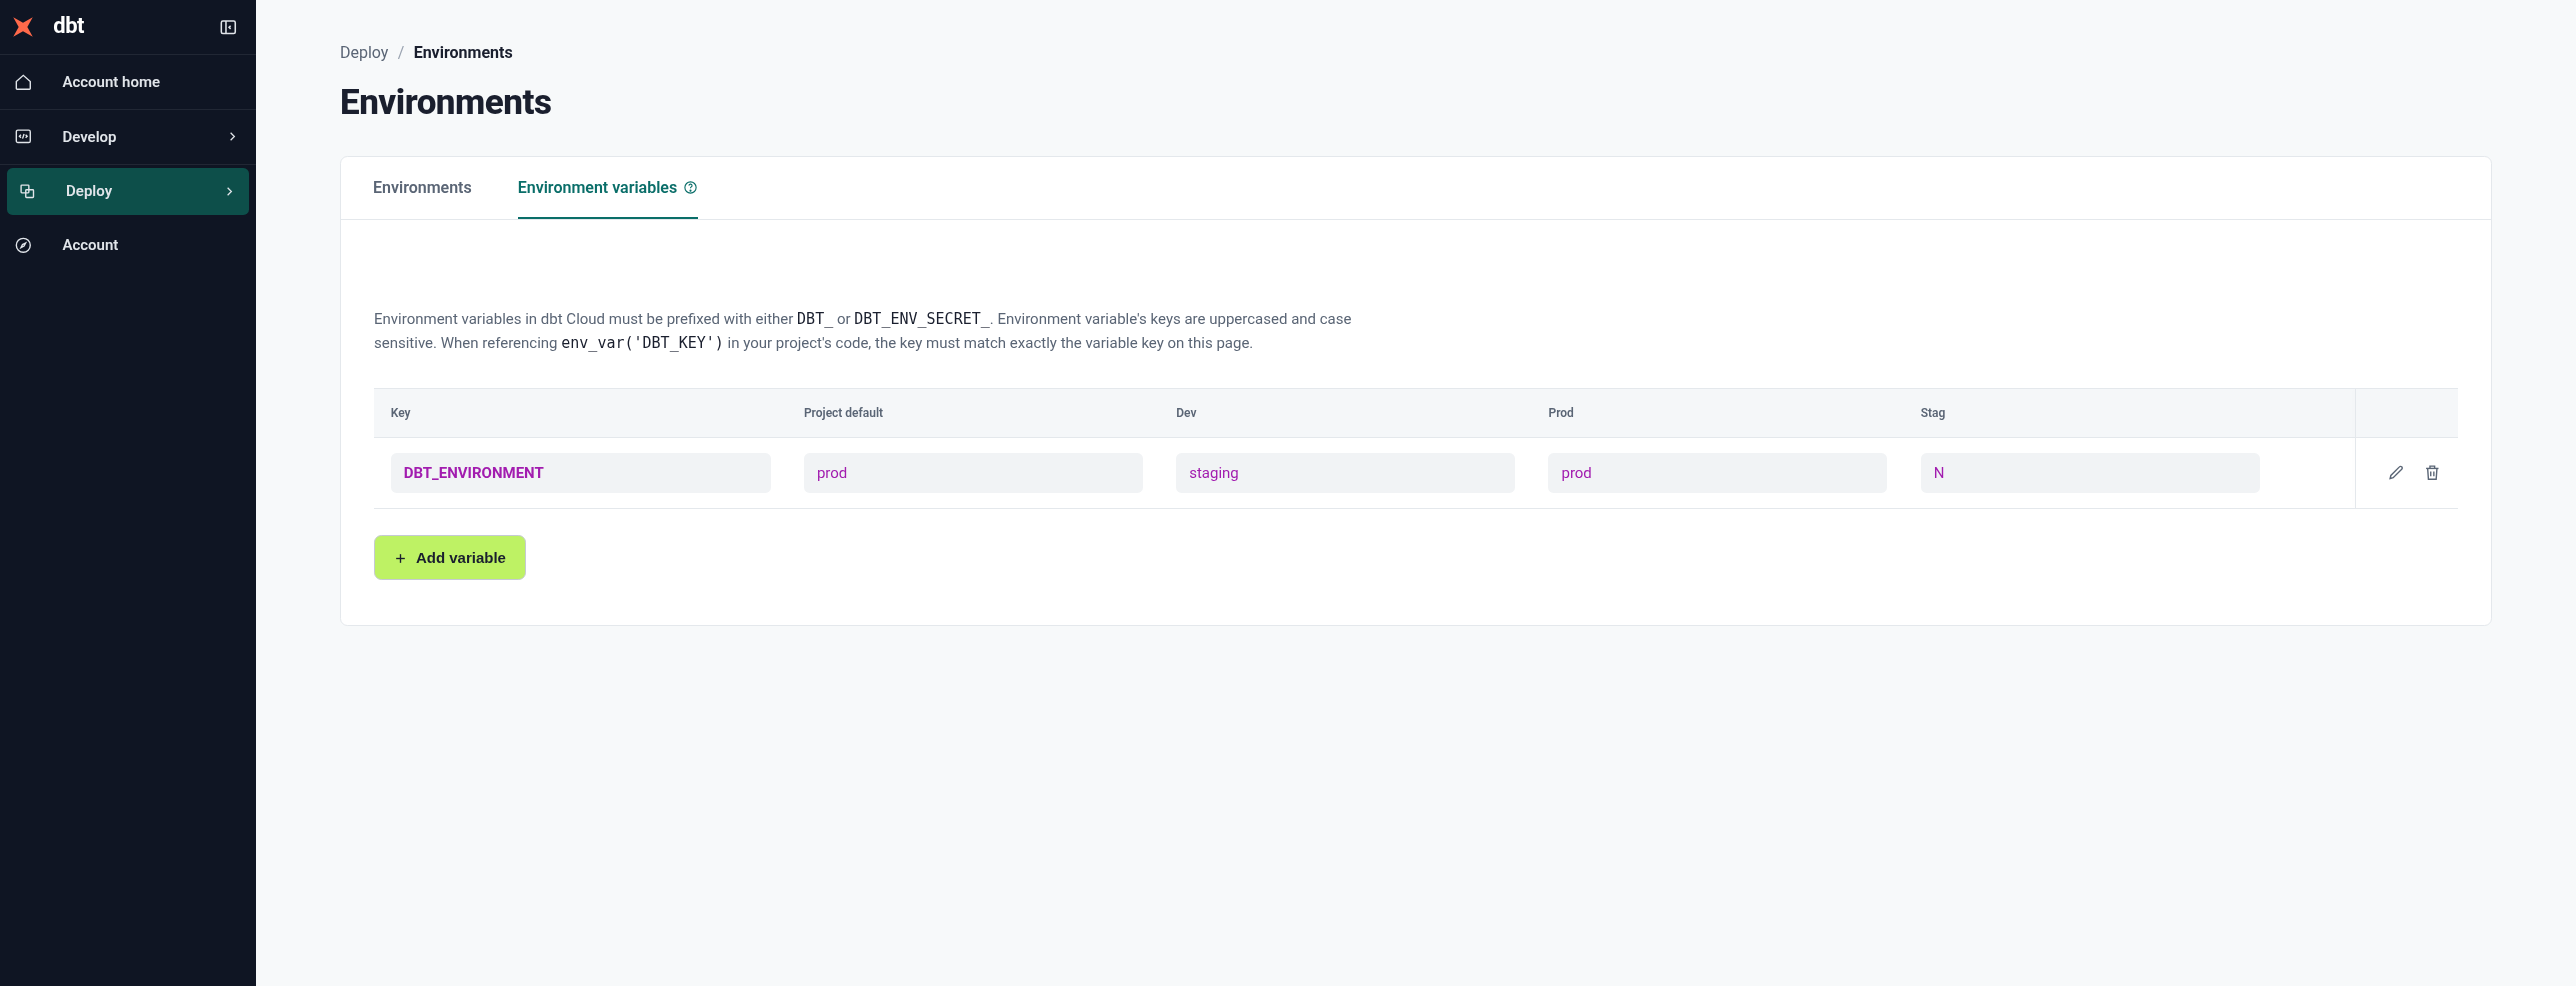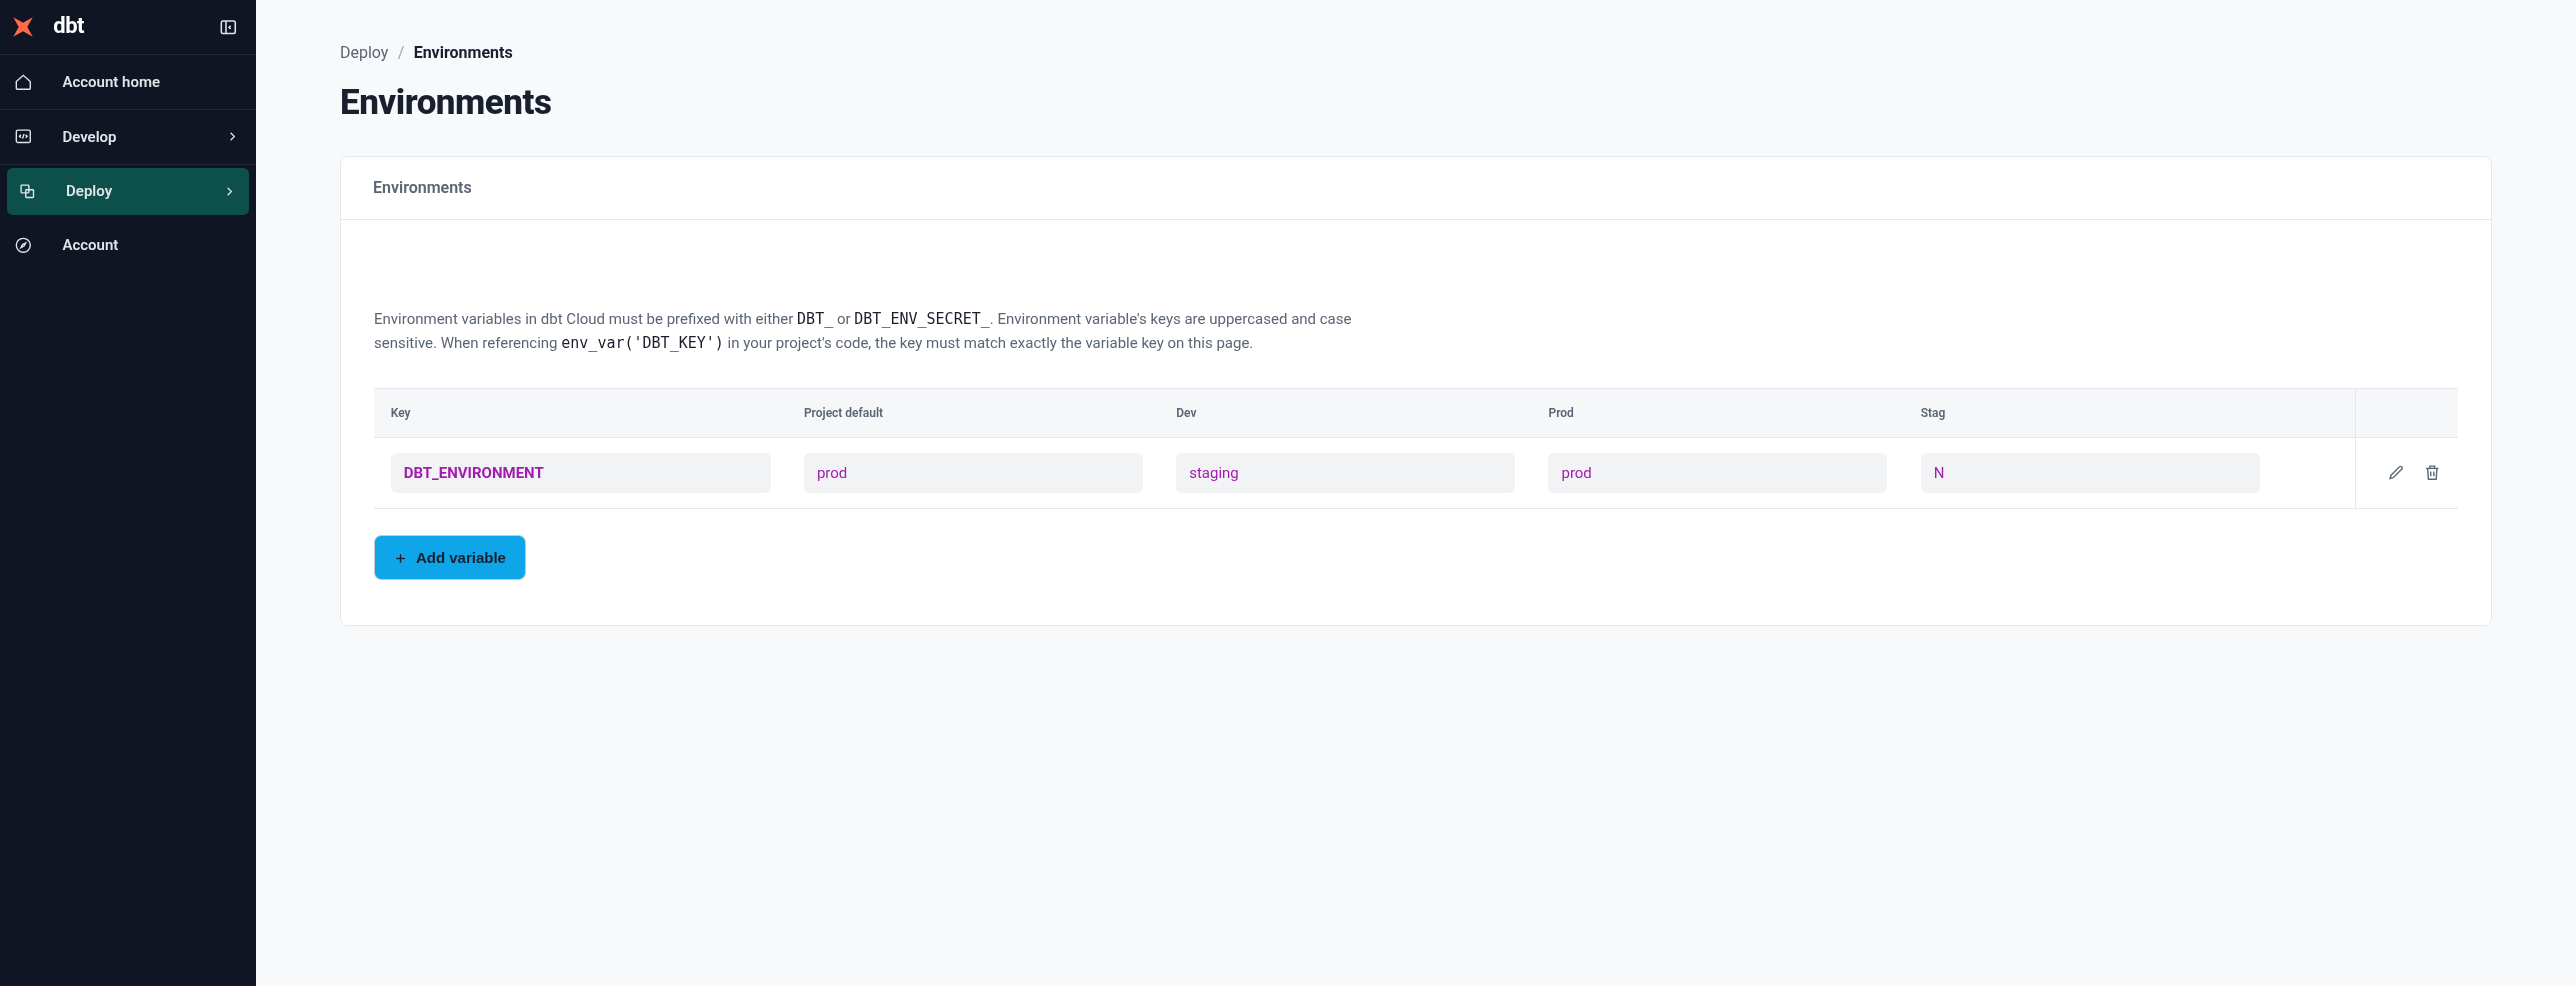--- a/index.html
+++ b/index.html
@@ -34,21 +34,21 @@
 .desc { font-size: 15px; color: #5a6575; line-height: 1.6; max-width: 985px; margin-bottom: 33px; }
 .desc code { font-family: ui-monospace, Menlo, Consolas, monospace; font-size: 15px; color: #1a1f2e; }
 .table { width: 100%; border-collapse: collapse; }
 .table-head-row th { text-align: left; padding: 16.7px 16.7px; font-size: 12px; font-weight: 600; color: #5a6575; background: #f5f7f9; border-top: 0.9px solid #e4e8ec; border-bottom: 0.9px solid #e4e8ec; }
 .table-body-row td { padding: 15px 16.7px; border-bottom: 0.9px solid #e4e8ec; vertical-align: middle; }
 .table-wrapper { position: relative; overflow: hidden; }
 .value-box { background: #f1f3f5; border-radius: 5.6px; padding: 11px 13px; font-size: 15px; color: #a21caf; min-width: 149px; display: inline-block; width: 100%; }
 .value-box.key { font-weight: 700; }
 .row-actions { display: flex; gap: 16.7px; justify-content: flex-end; }
 .action-icon { width: 18.6px; height: 18.6px; color: #5a6575; cursor: pointer; }
-.add-btn { margin-top: 26px; display: inline-flex; align-items: center; gap: 9.3px; padding: 13px 18.6px; border: 0.9px solid #c5cad3; border-radius: 7.4px; background: #0ea5e9; font-size: 15px; font-weight: 600; cursor: pointer; color: #1a1f2e; }
+.add-btn { margin-top: 26px; display: inline-flex; align-items: center; gap: 9.3px; padding: 13px 18.6px; border: 0.9px solid #c5cad3; border-radius: 7.4px; background: #bef264; font-size: 15px; font-weight: 600; cursor: pointer; color: #1a1f2e; }
 .add-btn .plus { width: 13px; height: 13px; }
 .table-overflow-mask { position: absolute; right: 102px; top: 0; bottom: 0; width: 0.9px; background: #e4e8ec; box-shadow: -1.9px 0 5.6px rgba(0,0,0,0.03); }
 .col-key { width: 232px; }
 .col-val { width: 209px; }
 .col-actions { width: 102px; }
 </style>
 </head>
 <body>
 
 <aside class="sidebar">
@@ -130,20 +130,30 @@
     <span class="sep">/</span>
     <span class="crumb-current">Environments</span>
   </nav>
 
   <h1 class="page-title">Environments</h1>
 
   <div class="panel">
     <div class="tabs">
       <div class="tab">
         <span>Environments</span>
+      </div>
+      <div class="tab active">
+        <span>Environment variables</span>
+        <span class="help-icon">
+          <svg viewBox="0 0 24 24" width="15" height="15" fill="none" stroke="currentColor" stroke-width="1.8">
+              <circle cx="12" cy="12" r="9"></circle>
+              <path d="M9.5 9 a2.5 2.5 0 1 1 3.5 2.3 c-.8.4 -1 1 -1 1.7"></path>
+              <circle cx="12" cy="17" r="0.8" fill="currentColor"></circle>
+            </svg>
+        </span>
       </div>
     </div>
 
     <div class="tab-content">
       <p class="desc">
         <span>Environment variables in dbt Cloud must be prefixed with either </span><code>DBT_</code><span> or </span><code>DBT_ENV_SECRET_</code><span>. Environment variable's keys are uppercased and case sensitive. When referencing </span><code>env_var('DBT_KEY')</code><span> in your project's code, the key must match exactly the variable key on this page.</span>
       </p>
 
       <div class="table-wrapper">
         <table class="table">

